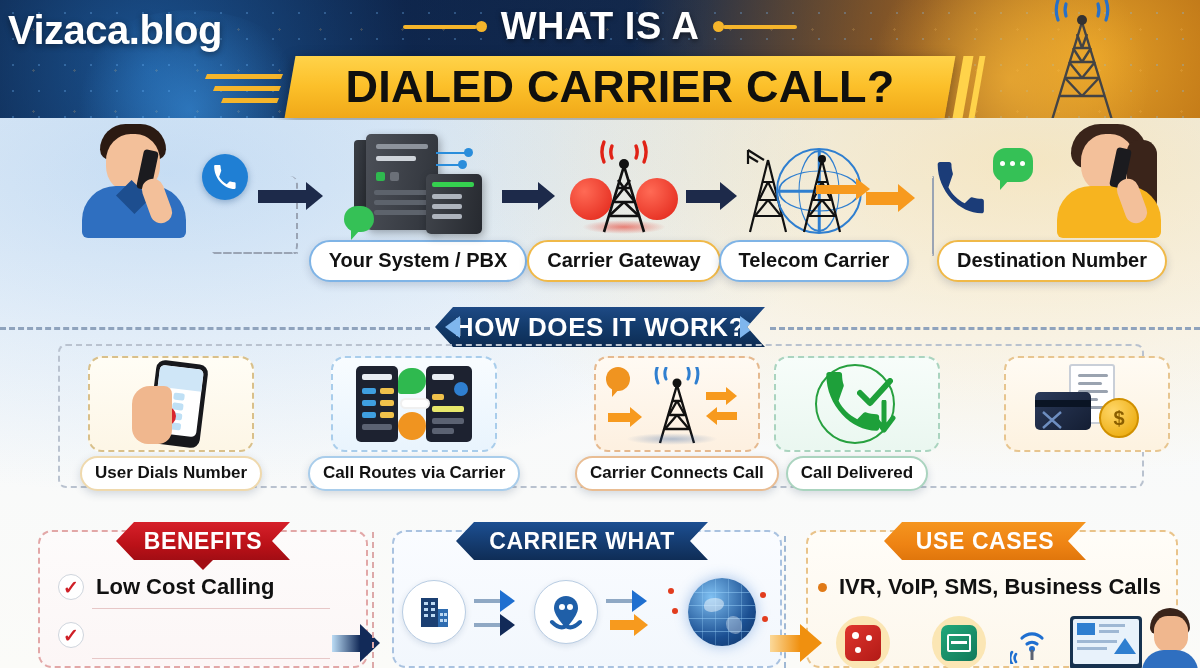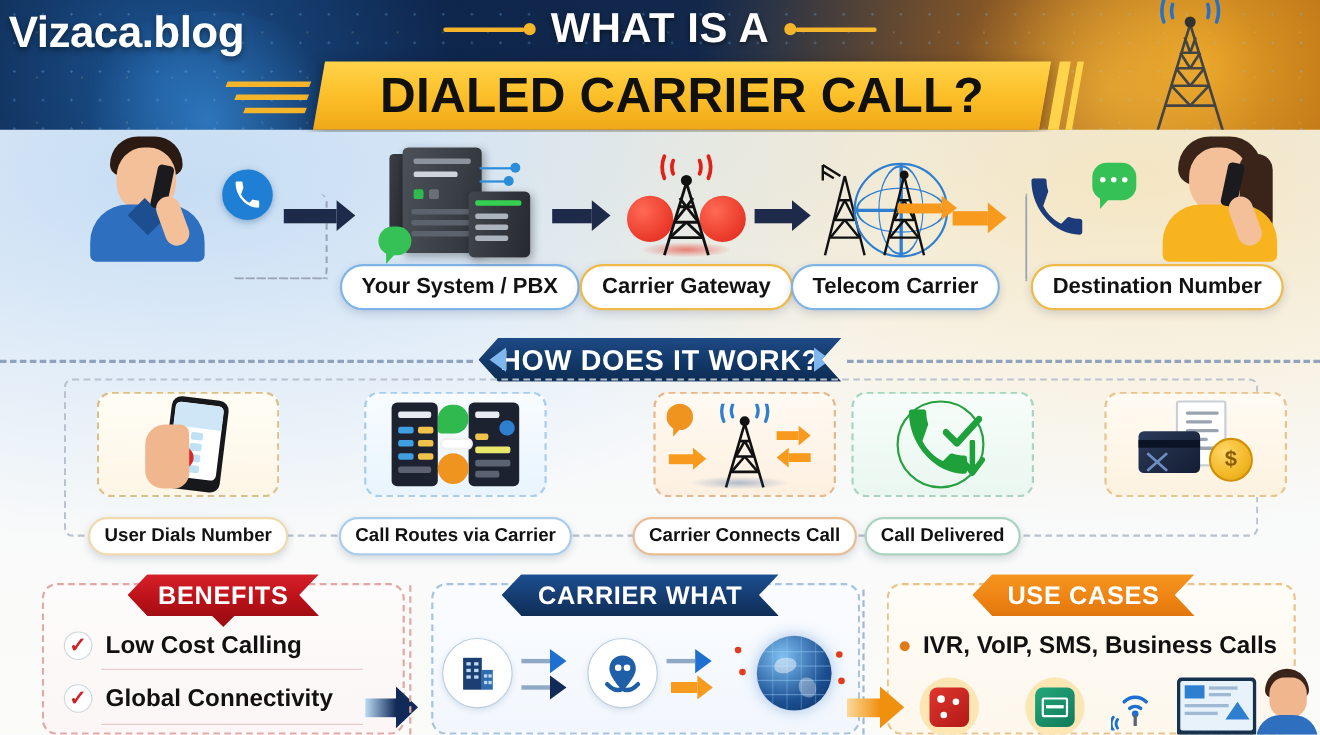--- a/index.html
+++ b/index.html
@@ -222,21 +222,21 @@
     width: 166px; height: 96px; border-radius: 14px;
     border: 2px dashed #d9c08a; background: linear-gradient(180deg,#fffdf5,#fdf6e6);
     display: flex; align-items: center; justify-content: center;
     position: relative; overflow: hidden;
   }
   .step-card.c2 { border-color: #a9cdeb; background: linear-gradient(180deg,#f8fcff,#e9f4fd); }
   .step-card.c3 { border-color: #e5b98f; background: linear-gradient(180deg,#fffaf3,#fdf0e0); }
   .step-card.c4 { border-color: #aad4bf; background: linear-gradient(180deg,#f7fdfa,#eaf7f0); }
   .step-card.c5 { border-color: #e7c58f; background: linear-gradient(180deg,#fffbf3,#fdf2e0); }
   .step-pill {
-    margin-top: 18px; background: #fff; border-radius: 18px; padding: 5px 13px 6px;
+    margin-top: 4px; background: #fff; border-radius: 18px; padding: 5px 13px 6px;
     font-size: 17px; font-weight: 700; color: #121212; white-space: nowrap;
     box-shadow: 0 3px 8px rgba(25,45,85,.17);
     border: 2px solid #efd9ad;
   }
   .step-pill.b { border-color: #a9cdeb; }
   .step-pill.g { border-color: #aad4bf; }
   .step-pill.o { border-color: #e9bd93; }
 
   
   .phonehand { position: relative; width: 90px; height: 84px; }
@@ -675,21 +675,20 @@
     </div>
 
     <div class="bullet-row" style="left:58px; top:62px;">
       <span class="check-circle">✓</span>
       <span class="bullet-text">Low Cost Calling</span>
     </div>
     <div class="bullet-sep" style="left:92px; top:96px; width:238px;"></div>
 
     <div class="bullet-row" style="left:58px; top:110px;">
       <span class="check-circle">✓</span>
-      <span class="bullet-text">Global Connectivity</span>
     </div>
     <div class="bullet-sep" style="left:92px; top:146px; width:238px;"></div>
 
     <div class="arrow-big" style="left:332px; top:112px;">
       <span class="abs" style="width:28px;background:linear-gradient(90deg,#bcdcf5,#122a58);"></span>
       <span class="abh" style="border-left:20px solid #122a58;"></span>
     </div>
 
     <div style="position:absolute; left:456px; top:10px;">
       <div class="banner blue2" style="width:252px; height:38px; font-size:23px;">

